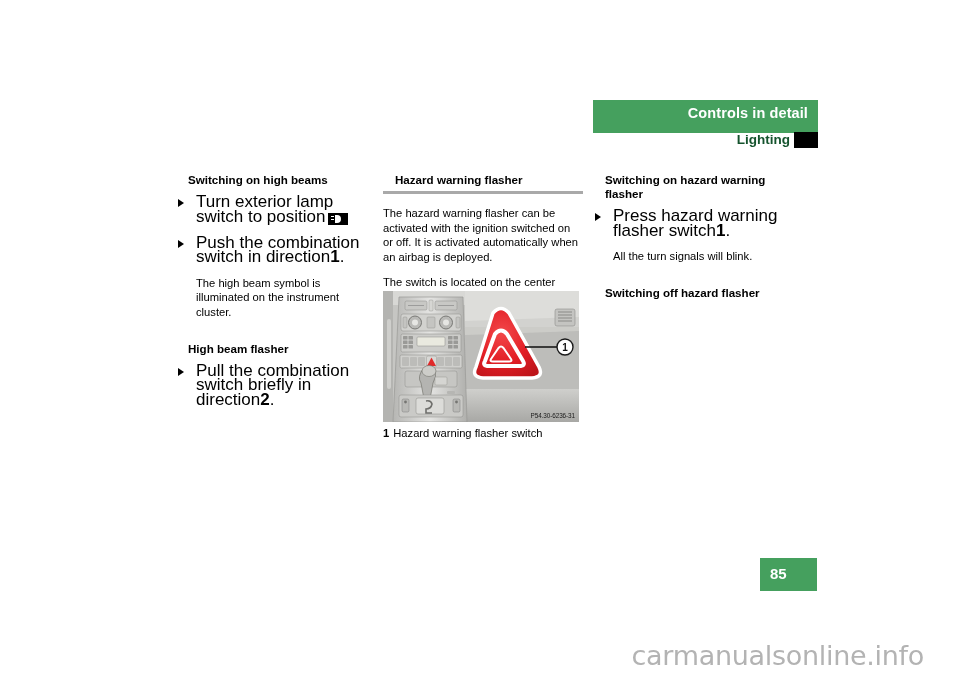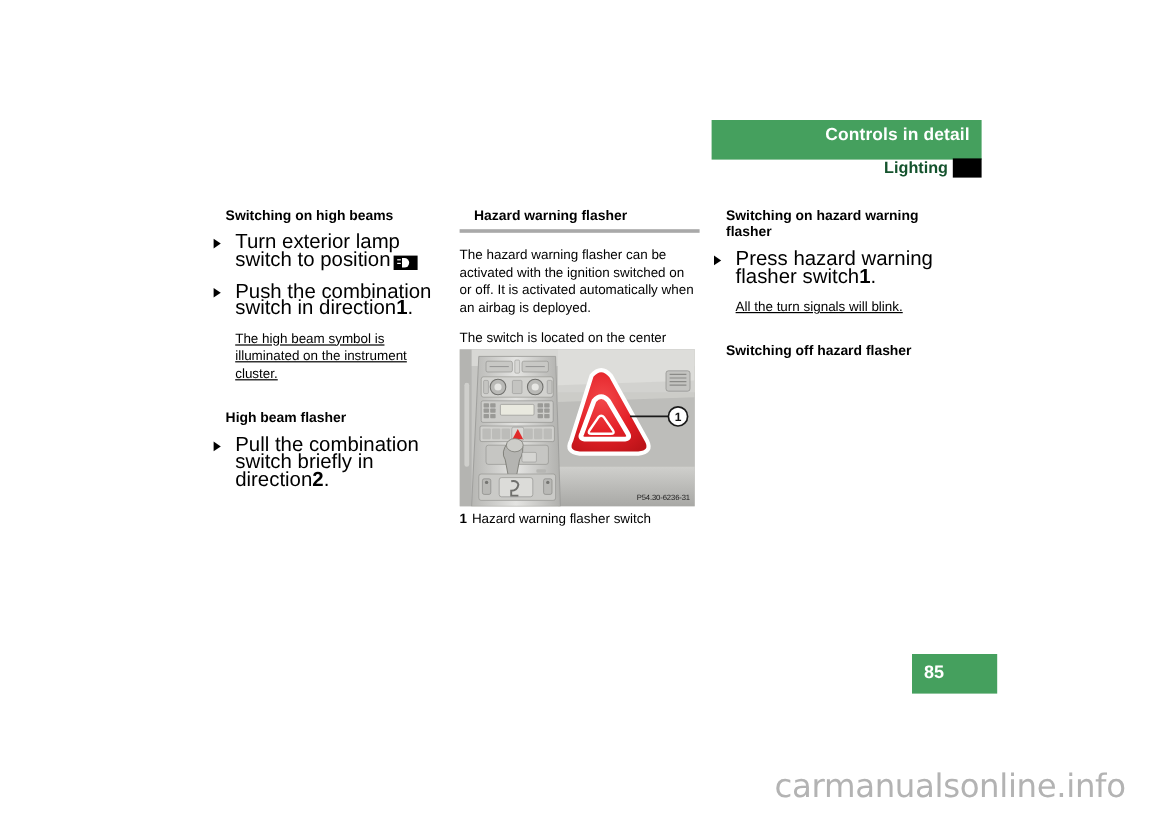--- a/index.html
+++ b/index.html
@@ -108,21 +108,20 @@
     height: 0;
     border-top: 4px solid transparent;
     border-bottom: 4px solid transparent;
     border-left: 6px solid #000;
   }
   .sub-note {
     padding-left: 20px;
     margin: 0 0 11px 0;
     font-size: 11.2px;
     line-height: 14.6px;
-    text-decoration: underline;
   }
   b.num { font-weight: bold; }
 
   
   .hb-icon {
     display: inline-block;
     vertical-align: -3px;
     width: 20px;
     height: 12px;
     background: #000;
@@ -176,42 +175,42 @@
     top: 426px;
     font-size: 11.2px;
     line-height: 14px;
   }
   #fig-caption .cap-num { font-weight: bold; margin-right: 4px; }
 
   
   #page-box {
     position: absolute;
     left: 760px;
-    top: 545px;
-    width: 71px;
+    top: 558px;
+    width: 57px;
     height: 33px;
     background: #45a05e;
   }
   #page-box .pnum {
     position: absolute;
     left: 10px;
     top: 7px;
     font-size: 15px;
     font-weight: bold;
     color: #ffffff;
   }
 
   
   #watermark {
     position: absolute;
     left: 0;
     top: 640px;
     width: 960px;
     text-align: right;
-    padding-right: 22px;
+    padding-right: 36px;
     box-sizing: border-box;
     font-size: 27px;
     color: #b3b3b3;
     letter-spacing: -0.3px;
     font-family: "DejaVu Sans", sans-serif;
   }
 </style>
 </head>
 <body>
 

